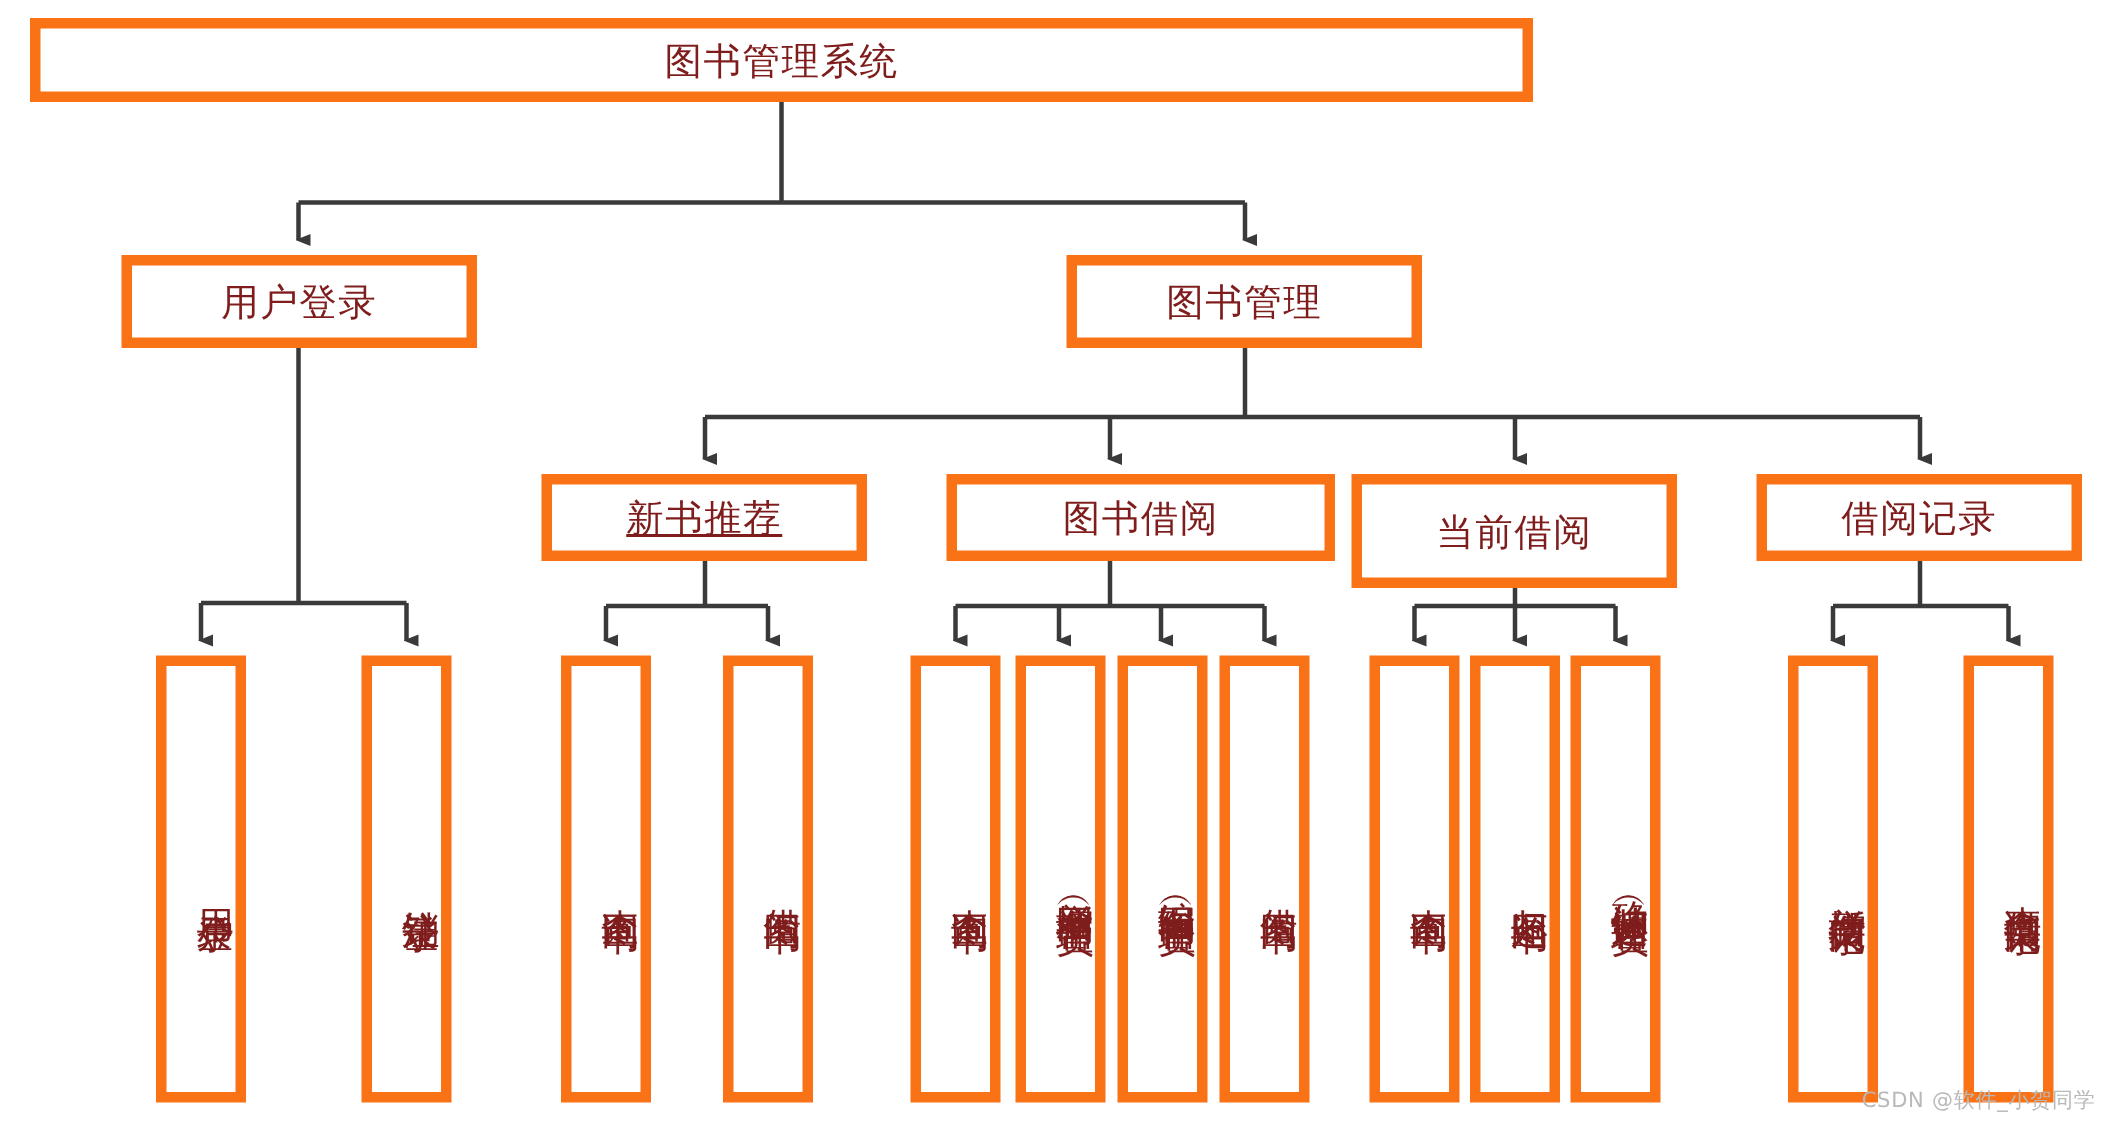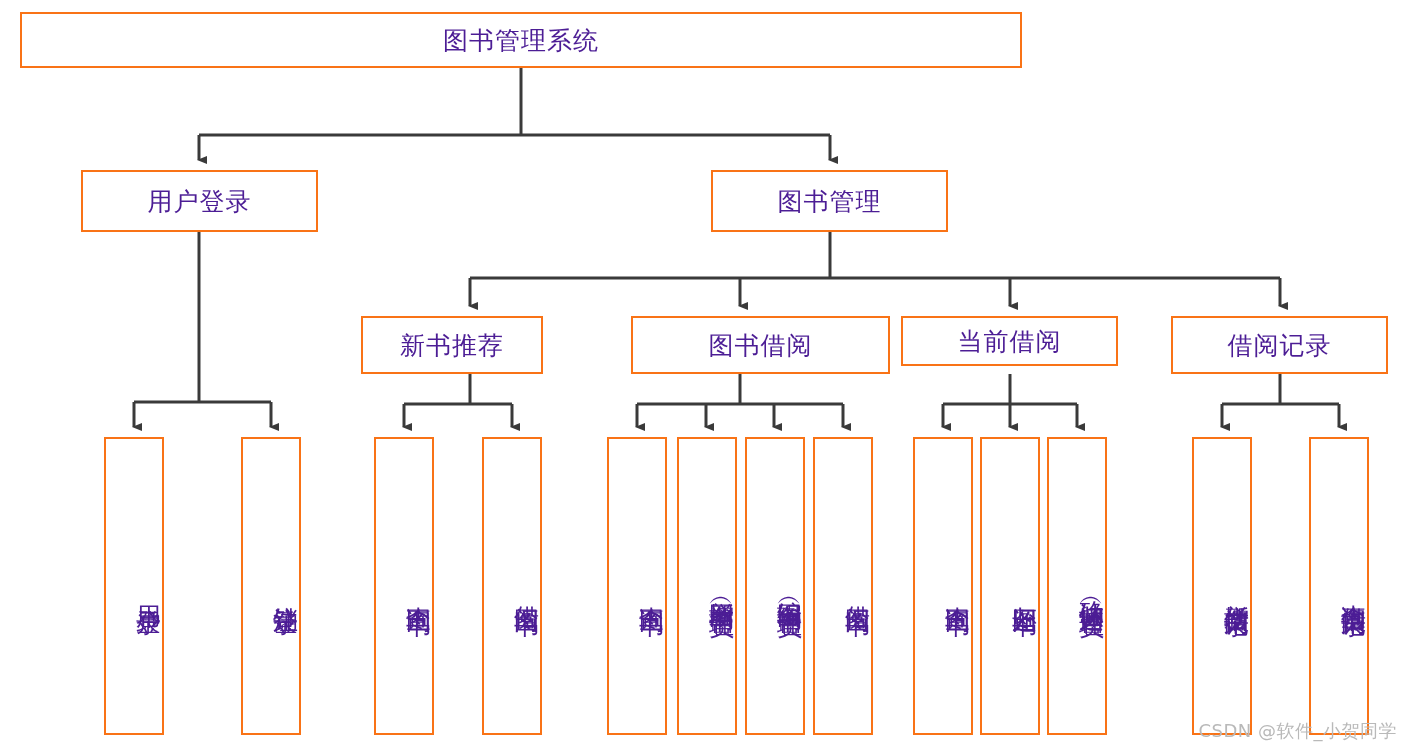--- a/index.html
+++ b/index.html
@@ -21,26 +21,26 @@
   svg#edges {
     position: absolute;
     left: 0;
     top: 0;
     width: 1405px;
     height: 747px;
   }
   .node {
     position: absolute;
     box-sizing: border-box;
-    border: 2px solid #f97316;
+    border: 7px solid #f97316;
     background: #ffffff;
     display: flex;
     align-items: center;
     justify-content: center;
-    color: #4c1d95;
+    color: #7f1d1d;
     z-index: 3;
   }
   .node.h {
     font-size: 25px;
     letter-spacing: 1px;
   }
   .node.v {
     writing-mode: vertical-rl;
     text-orientation: upright;
     font-size: 25px;
@@ -52,21 +52,21 @@
   }
   .node.v span {
     writing-mode: vertical-rl;
     text-orientation: upright;
     white-space: normal;
   }
   #watermark {
     position: absolute;
     right: 8px;
     bottom: 4px;
-    font-size: 18px;
+    font-size: 14px;
     color: #b9b9b9;
     letter-spacing: 0.5px;
     z-index: 9;
     white-space: nowrap;
   }
 </style>
 </head>
 <body>
 
 <div id="canvas">
@@ -125,27 +125,27 @@
     <span>图书管理系统</span>
   </div>
 
   <div class="node h" style="left:81px; top:170px; width:237px; height:62px;">
     <span>用户登录</span>
   </div>
   <div class="node h" style="left:711px; top:170px; width:237px; height:62px;justify-content:center;">
     <span>图书管理</span>
   </div>
 
-  <div class="node h" style="left:361px; top:316px; width:182px; height:58px;">
+  <div class="node h" style="left:361px; top:316px; width:217px; height:58px;text-decoration:underline;">
     <span>新书推荐</span>
   </div>
   <div class="node h" style="left:631px; top:316px; width:259px; height:58px;">
     <span>图书借阅</span>
   </div>
-  <div class="node h" style="left:901px; top:316px; width:217px; height:50px;">
+  <div class="node h" style="left:901px; top:316px; width:217px; height:76px;">
     <span>当前借阅</span>
   </div>
   <div class="node h" style="left:1171px; top:316px; width:217px; height:58px;align-items:center;">
     <span>借阅记录</span>
   </div>
 
   <div class="node v" style="left:104px; top:437px; width:60px; height:298px;">
     <span>用户登录</span>
   </div>
   <div class="node v" style="left:241px; top:437px; width:60px; height:298px;">

